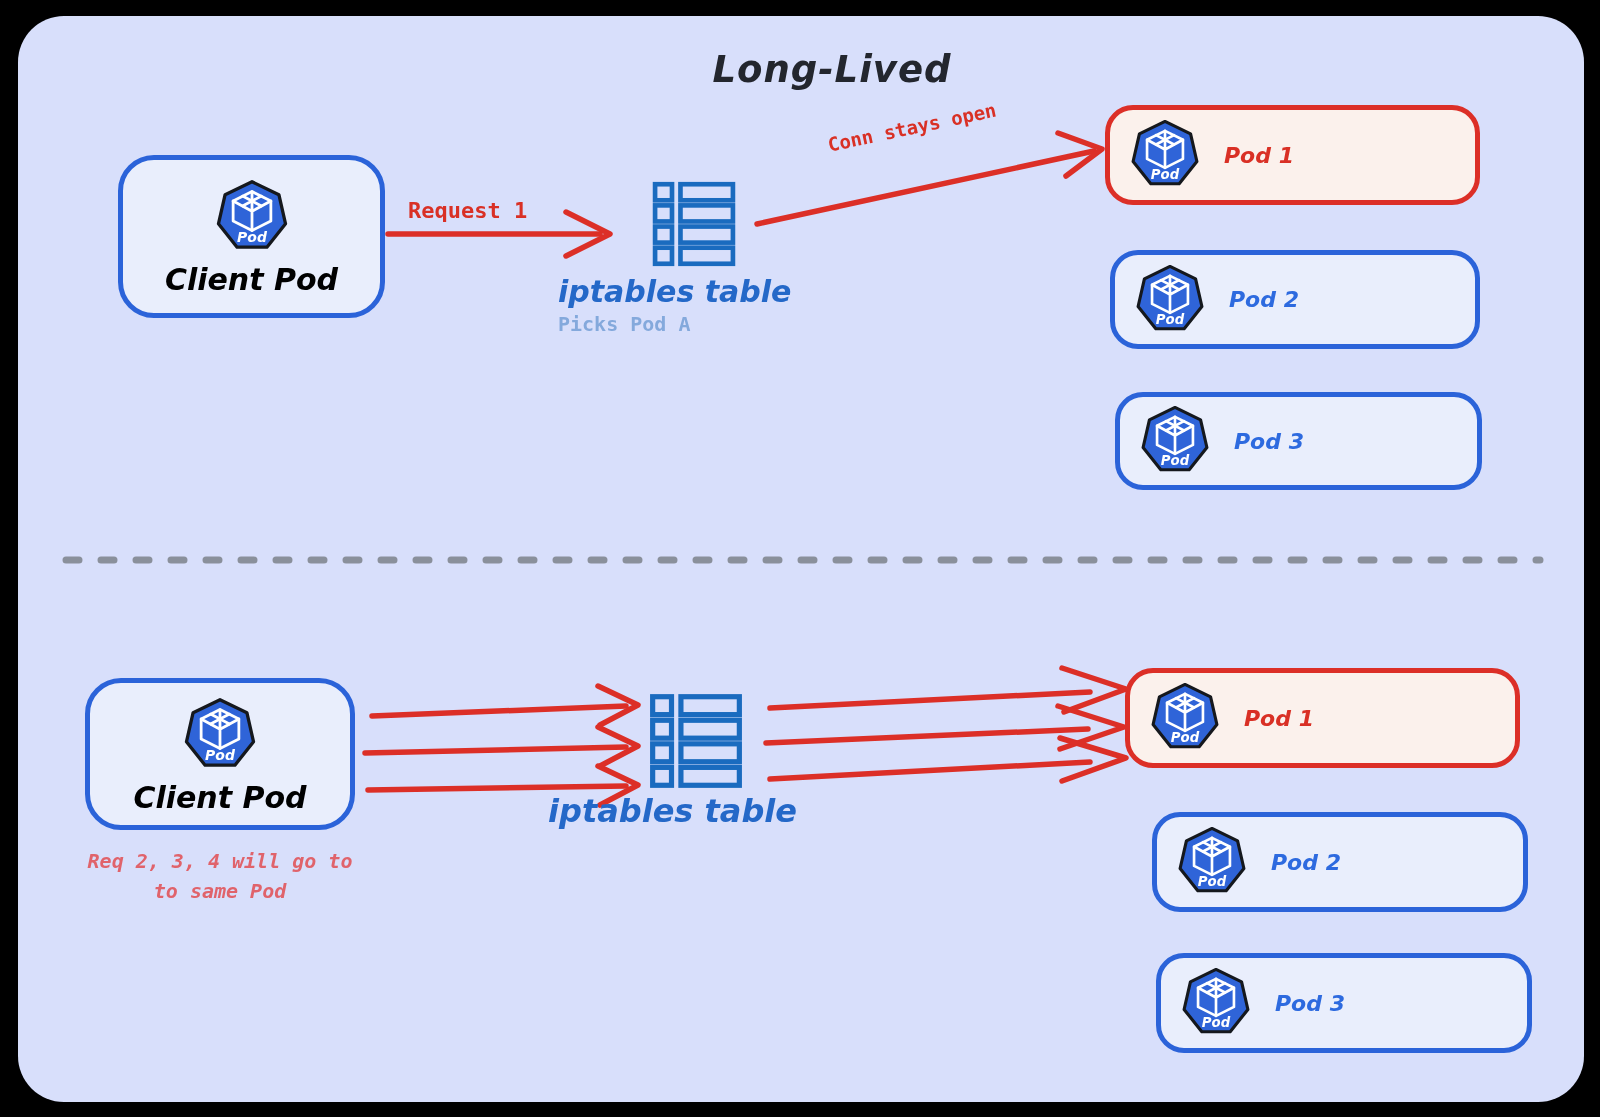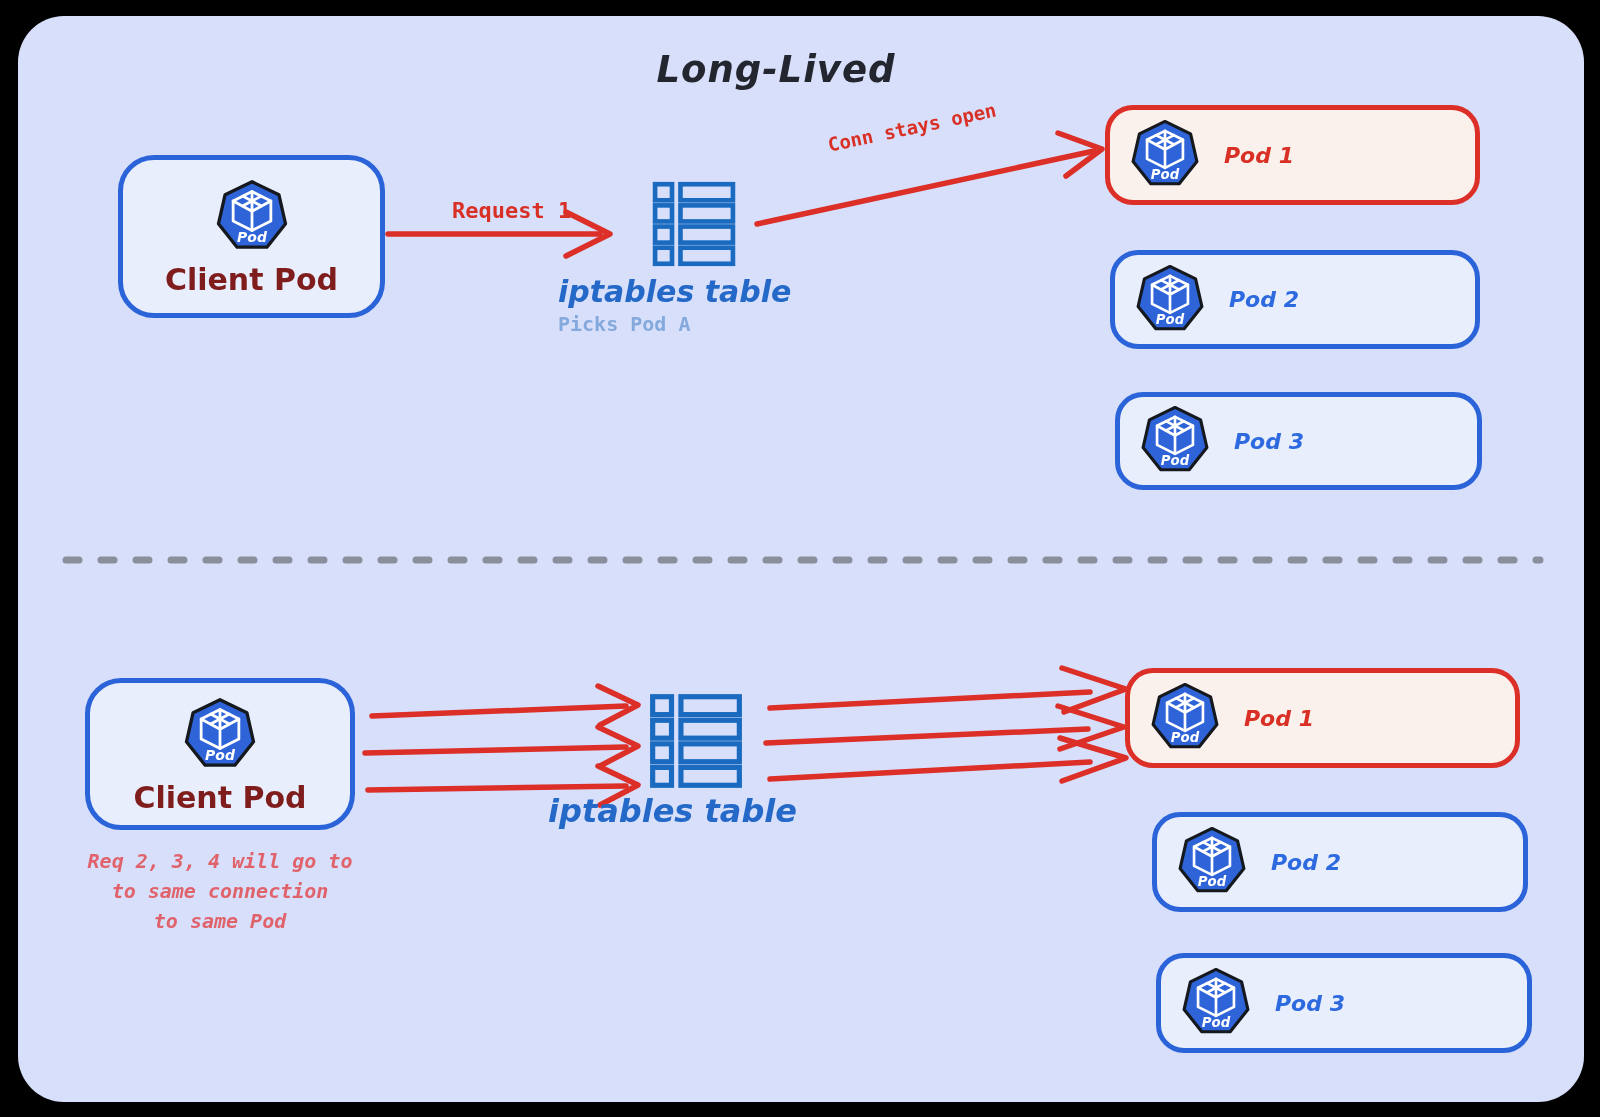--- a/index.html
+++ b/index.html
@@ -2,45 +2,45 @@
 <html><head>
 <meta charset="utf-8">
 <style>
   html,body { margin:0; padding:0; background:#000; }
   .stage { position:relative; width:1600px; height:1117px; background:#000; overflow:hidden;
            font-family:"DejaVu Sans", sans-serif; }
   .canvas { position:absolute; left:18px; top:16px; width:1566px; height:1086px;
             background:#d8dffb; border-radius:46px; }
   .abs { position:absolute; }
 
-  .title { left:576px; top:48px; width:400px; text-align:center;
+  .title { left:632px; top:48px; width:400px; text-align:center;
            font-size:37px; font-weight:bold; font-style:italic; color:#23262e; letter-spacing:1px; }
 
   .clientbox { display:flex; flex-direction:column; align-items:center; justify-content:center;
                gap:4px; border:5px solid #2b63d9; background:#e9eefc; border-radius:36px;
                box-sizing:border-box; }
-  .clientlabel { font-size:30px; font-weight:bold; color:#7f1d1d; }
+  .clientlabel { font-size:30px; font-weight:bold; font-style:italic; color:#000000; }
 
   .podbox { display:flex; align-items:center; gap:20px; padding-left:16px;
             border-radius:28px; border:5px solid #2b63d9; background:#e9eefc; box-sizing:border-box; }
   .podbox.red { border-color:#dc2f27; background:#fbf1ec; }
   .podname { font-size:22px; font-weight:bold; font-style:italic; color:#2d6adf; }
   .podname.red { color:#d93025; }
 
   .k8s { width:82px; height:82px; }
   .podbox .k8s { width:78px; height:78px; }
   .podtxt { font-family:"DejaVu Sans", sans-serif; font-size:17px; font-weight:bold;
             font-style:italic; fill:#ffffff; text-anchor:middle; }
 
   .ipt-label { text-align:left; font-size:30px; font-weight:bold; font-style:italic; color:#2468c8; }
   .ipt-sub { text-align:left; font-family:"DejaVu Sans Mono", monospace; font-size:20px;
              color:#84a9dc; font-weight:bold; }
 
   .mono-red { font-family:"DejaVu Sans Mono", monospace; color:#d93025; font-weight:bold; }
-  .req-label { left:408px; top:198px; width:220px; font-size:22px;margin-left:44px; }
+  .req-label { left:408px; top:198px; width:220px; font-size:22px; }
   .conn-label { left:828px; top:134px; width:220px; font-size:19px; transform:rotate(-12deg);
                 transform-origin:left center; }
 
   .annotation { left:60px; top:846px; width:320px; text-align:center;
                 font-family:"DejaVu Sans Mono", monospace; font-size:20px; font-weight:bold;
                 color:#e0636b; line-height:30px;font-style:italic; }
 
   .layer { left:0; top:0; width:1600px; height:1117px; pointer-events:none; }
 </style>
 </head>
@@ -162,21 +162,20 @@
   <div class="abs clientbox" style="left:85px; top:678px; width:270px; height:152px;">
     <svg class="k8s" viewBox="0 0 100 100">
       <use href="#k8s-heptagon"></use>
       <text class="podtxt" x="50" y="81">Pod</text>
     </svg>
     <div class="clientlabel">Client Pod</div>
   </div>
 
   <div class="abs annotation">
     <div>Req 2, 3, 4 will go to</div>
-    <div>to same connection</div>
     <div>to same Pod</div>
   </div>
 
   <svg class="abs" style="left:647px; top:693px;" width="98" height="96" viewBox="0 0 104 100">
       <use href="#ipt-icon"></use>
     </svg>
   <div class="abs ipt-label" style="left:548px; top:792px; width:290px; font-size:32px;">iptables table</div>
 
   <div class="abs podbox red" style="left:1125px; top:668px; width:395px; height:100px;">
     <svg class="k8s" viewBox="0 0 100 100">

